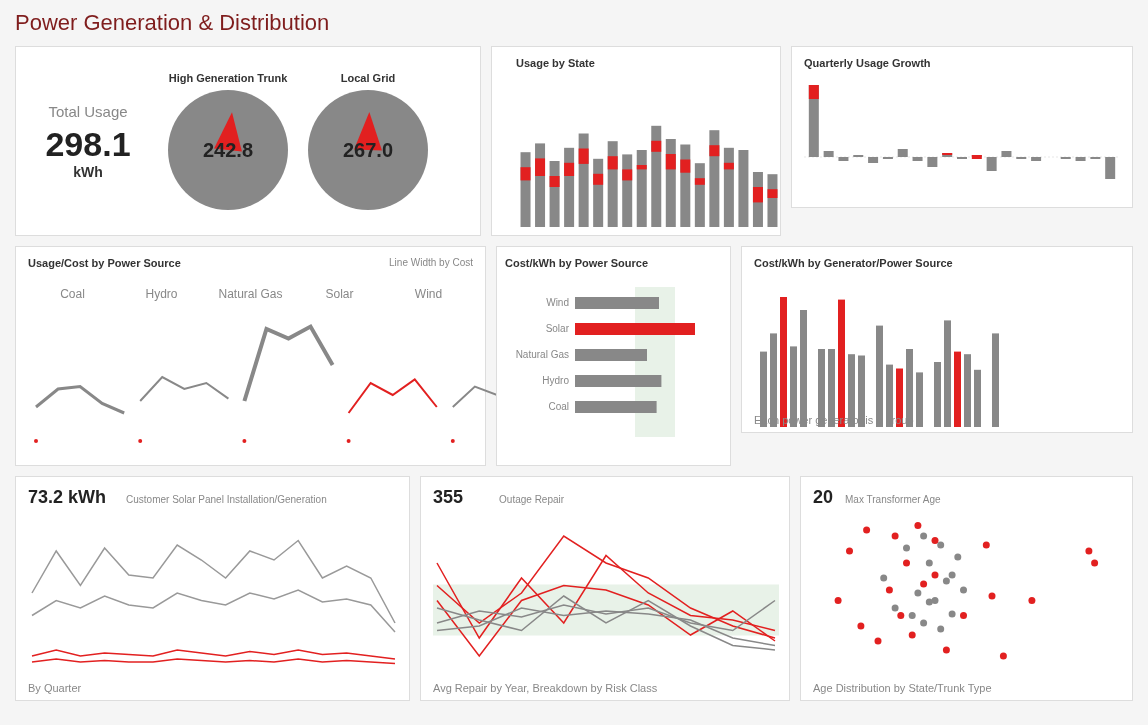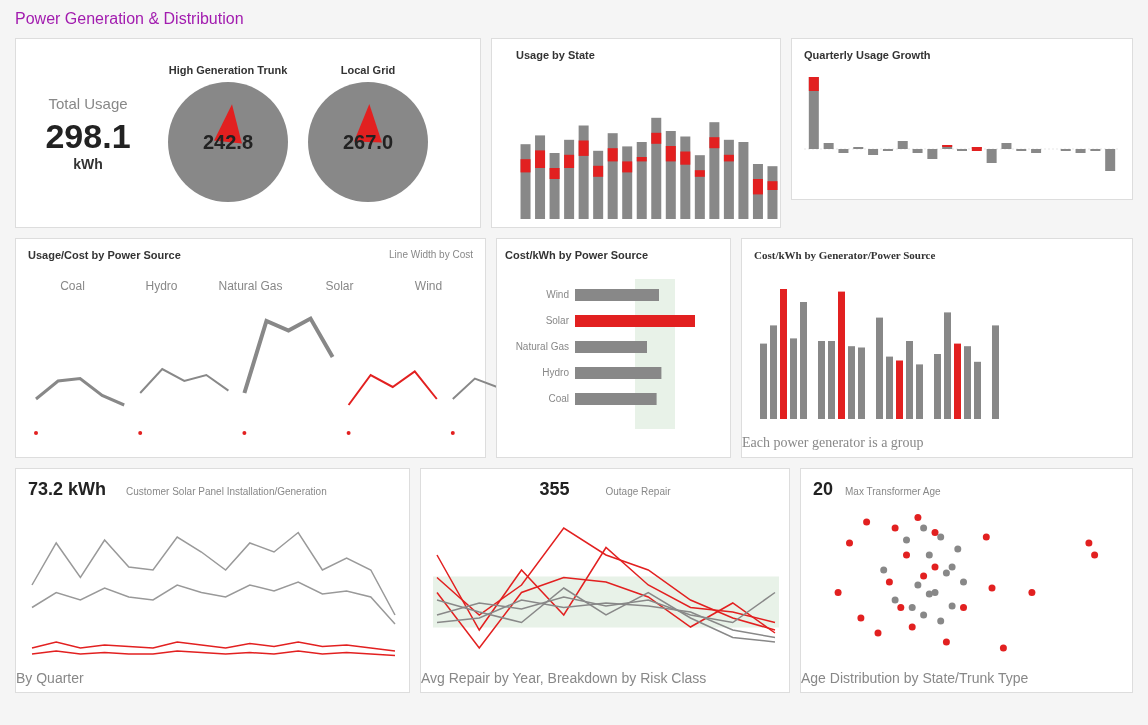--- a/index.html
+++ b/index.html
@@ -4,44 +4,44 @@
 <style>
   * { box-sizing: border-box; margin: 0; padding: 0; }
   body {
     font-family: Arial, Helvetica, sans-serif;
     background: #f5f5f5;
     width: 1148px;
     padding: 10px 15px;
     color: #444;
   }
   .page-title {
-    font-size: 16px;
-    color: #a21caf;
+    font-size: 22px;
+    color: #7f1d1d;
     margin-bottom: 10px;
     font-weight: normal;
   }
   .row { display: flex; gap: 10px; margin-bottom: 10px; }
   .panel {
     background: #fff;
     border: 1px solid #ddd;
     padding: 10px 12px;
     position: relative;
   }
   .panel-title {
     font-size: 11px;
     font-weight: bold;
     color: #333;
     margin-bottom: 8px;
   }
   .panel-note {
-    font-size: 14px;
+    font-size: 11px;
     color: #888;
     position: absolute;
     bottom: 6px;
-    left: 0;
+    left: 12px;
   }
   .panel-note-right {
     font-size: 10px;
     color: #888;
     position: absolute;
     top: 10px;
     right: 12px;
   }
   .big-value { font-size: 34px; font-weight: bold; color: #222; }
   .big-unit { font-size: 14px; font-weight: bold; color: #333; text-align: center; }
@@ -201,21 +201,21 @@
         <rect x="70" y="46" width="120" height="12" fill="#e22020"></rect>
         <text x="64" y="81" text-anchor="end" font-size="10" fill="#888">Natural Gas</text>
         <rect x="70" y="72" width="72" height="12" fill="#888"></rect>
         <text x="64" y="107" text-anchor="end" font-size="10" fill="#888">Hydro</text>
         <rect x="70" y="98" width="86.39999999999999" height="12" fill="#888"></rect>
         <text x="64" y="133" text-anchor="end" font-size="10" fill="#888">Coal</text>
         <rect x="70" y="124" width="81.60000000000001" height="12" fill="#888"></rect>
       </svg>
   </div>
 
-  <div class="panel" style="flex:1; height:220px;font-family:Liberation Serif, serif;">
+  <div class="panel" style="flex:1; height:187px;">
     <div class="panel-title">Cost/kWh by Generator/Power Source</div>
     <svg id="cost-gen-svg" width="286" height="160">
         <rect x="6" y="74.60000000000001" width="7" height="75.39999999999999" fill="#888"></rect>
         <rect x="16" y="56.400000000000006" width="7" height="93.6" fill="#888"></rect>
         <rect x="26" y="20" width="7" height="130" fill="#e22020"></rect>
         <rect x="36" y="69.4" width="7" height="80.6" fill="#888"></rect>
         <rect x="46" y="33" width="7" height="117" fill="#888"></rect>
         <rect x="64" y="72" width="7" height="78" fill="#888"></rect>
         <rect x="74" y="72" width="7" height="78" fill="#888"></rect>
         <rect x="84" y="22.60000000000001" width="7" height="127.39999999999999" fill="#e22020"></rect>
@@ -246,21 +246,21 @@
     <svg id="solar-svg" width="371" height="170">
         <path d="M4,85 L28.2,43 L52.4,77.5 L76.6,40 L100.8,67 L125,70 L149.2,37.000000000000014 L173.4,52 L197.6,70 L221.79999999999998,43 L246,52 L270.2,32.5 L294.4,70 L318.59999999999997,57.999999999999986 L342.8,70 L367,115" fill="none" stroke="#999" stroke-width="1.5"></path>
         <path d="M4,107.5 L28.2,92.5 L52.4,100 L76.6,88 L100.8,97 L125,100 L149.2,85 L173.4,92.5 L197.6,97 L221.79999999999998,85 L246,91 L270.2,82 L294.4,94 L318.59999999999997,91 L342.8,97 L367,124" fill="none" stroke="#999" stroke-width="1.5"></path>
         <path d="M4,148 L28.2,142 L52.4,148 L76.6,145 L100.8,146.5 L125,148 L149.2,142 L173.4,145 L197.6,148 L221.79999999999998,143.5 L246,146.5 L270.2,142 L294.4,146.5 L318.59999999999997,145 L342.8,148 L367,151" fill="none" stroke="#e22020" stroke-width="1.5"></path>
         <path d="M4,154 L28.2,151 L52.4,154 L76.6,152.5 L100.8,154 L125,154 L149.2,151 L173.4,152.5 L197.6,154 L221.79999999999998,152.5 L246,154 L270.2,151 L294.4,154 L318.59999999999997,152.5 L342.8,154 L367,155.5" fill="none" stroke="#e22020" stroke-width="1.5"></path>
       </svg>
     <div class="panel-note">By Quarter</div>
   </div>
 
   <div class="panel" style="width:370px; height:225px;">
-    <div style="display:flex; align-items:baseline; gap:24px;justify-content:center;">
+    <div style="display:flex; align-items:baseline; gap:24px;">
       <span class="metric-inline">355</span>
       <span class="metric-sub">Outage Repair</span>
     </div>
     <svg id="outage-svg" width="346" height="170">
         <rect x="0" y="76.5" width="346" height="51" fill="#d8ead8" opacity="0.6"></rect>
         <path d="M4,77.5 L46.25,115 L88.5,85 L130.75,28 L173,55 L215.25,70 L257.5,100 L299.75,118 L342,130" fill="none" stroke="#e22020" stroke-width="1.5"></path>
         <path d="M4,55 L46.25,130 L88.5,70 L130.75,115 L173,47.5 L215.25,85 L257.5,107.5 L299.75,112 L342,122.5" fill="none" stroke="#e22020" stroke-width="1.5"></path>
         <path d="M4,92.5 L46.25,148 L88.5,92.5 L130.75,77.5 L173,82 L215.25,97 L257.5,127 L299.75,103 L342,133" fill="none" stroke="#e22020" stroke-width="1.5"></path>
         <path d="M4,115 L46.25,103 L88.5,109 L130.75,97 L173,106 L215.25,100 L257.5,115 L299.75,122.5 L342,92.5" fill="none" stroke="#888" stroke-width="1.5"></path>
         <path d="M4,122.5 L46.25,118 L88.5,100 L130.75,107.5 L173,103 L215.25,106 L257.5,112 L299.75,130 L342,137.5" fill="none" stroke="#888" stroke-width="1.5"></path>

